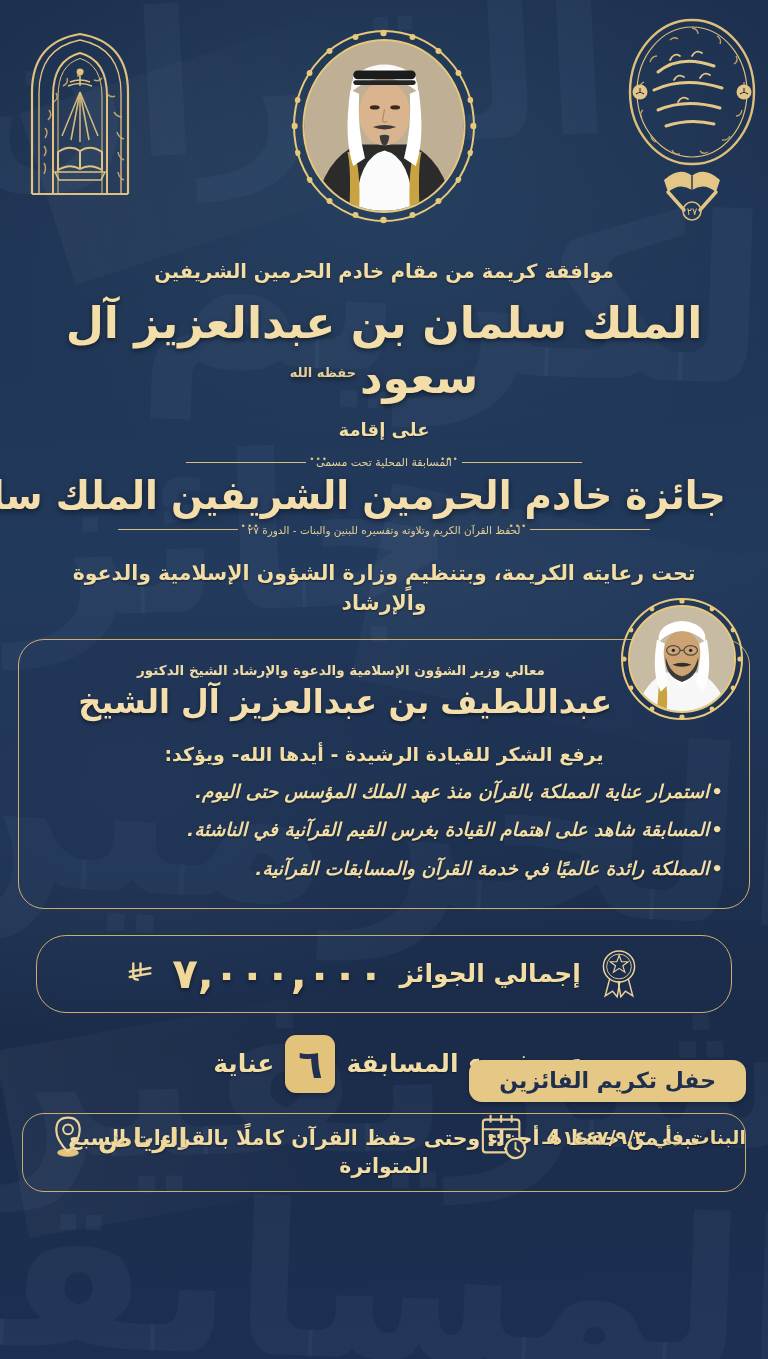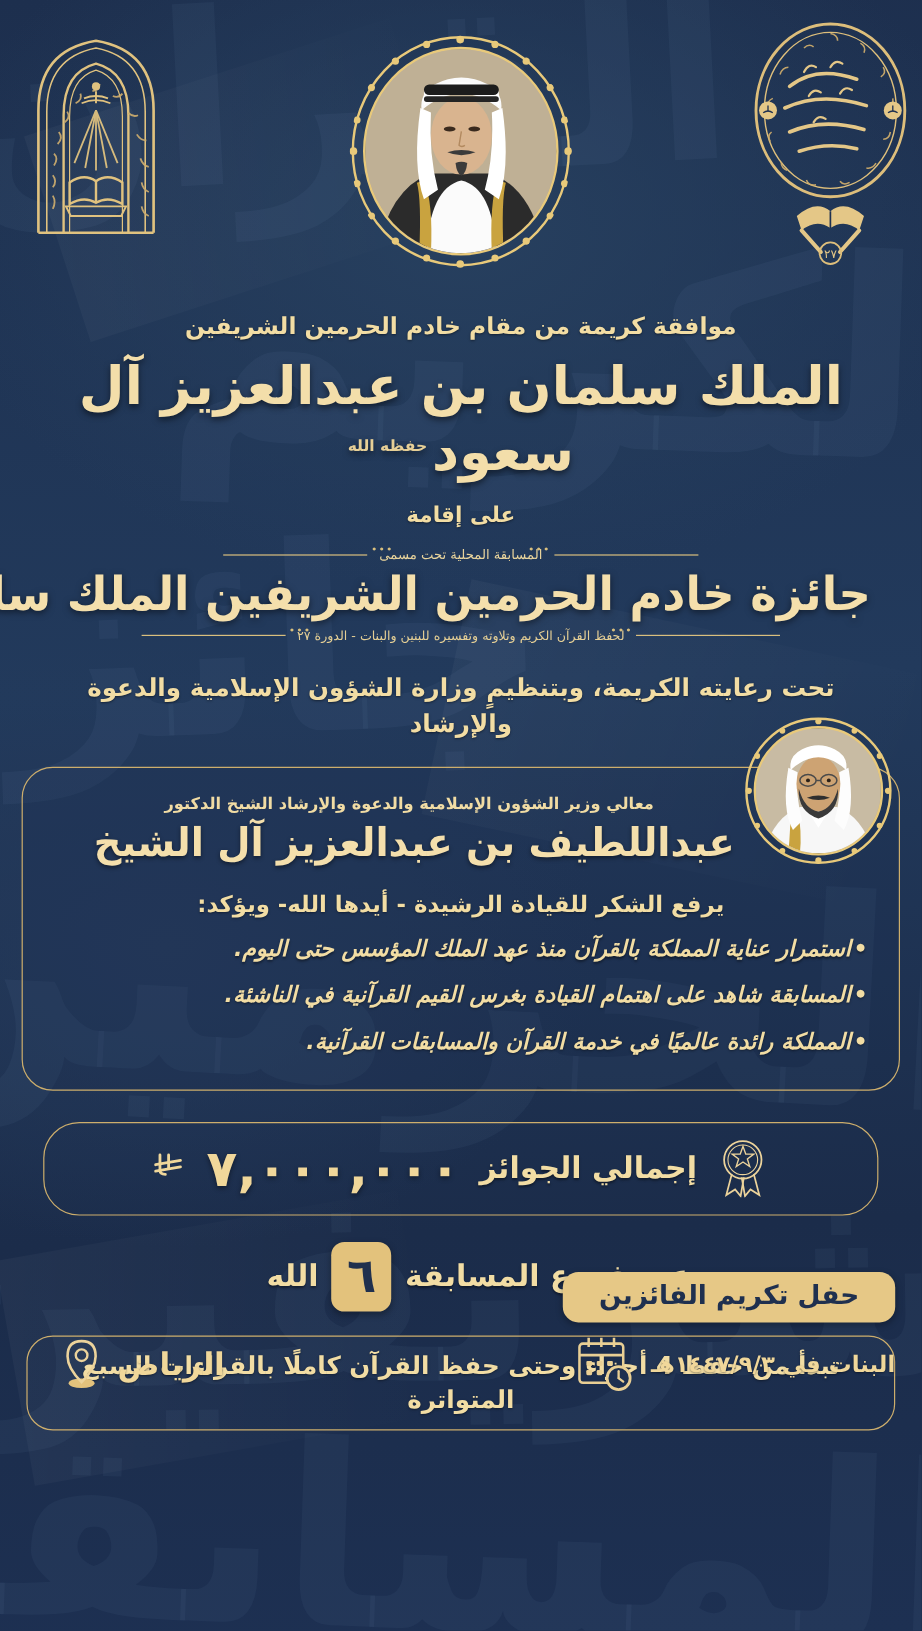--- a/index.html
+++ b/index.html
@@ -712,21 +712,21 @@
             <path d="M3 14 L26 10"></path>
             <path d="M3 20 L26 16"></path>
           </g>
         </svg>
       </span>
     </div>
 
     <div class="branches-row">
       <span class="branches-label">عدد فروع المسابقة</span>
       <span class="branches-count">٦</span>
-      <span class="branches-unit">الله</span>
+      <span class="branches-unit">عناية</span>
     </div>
 
     <div class="scope-box">
       <div class="scope-text">تبدأ من حفظ 4 أجزاء وحتى حفظ القرآن كاملًا بالقراءات السبع المتواترة</div>
     </div>
 
     <div class="footer">
 
       <div class="ceremony-pill">حفل تكريم الفائزين</div>
 

